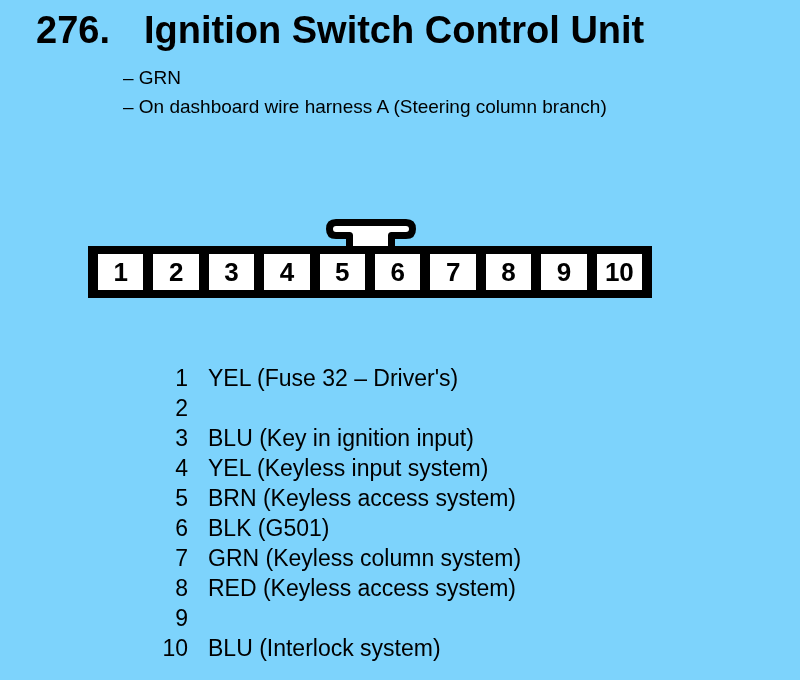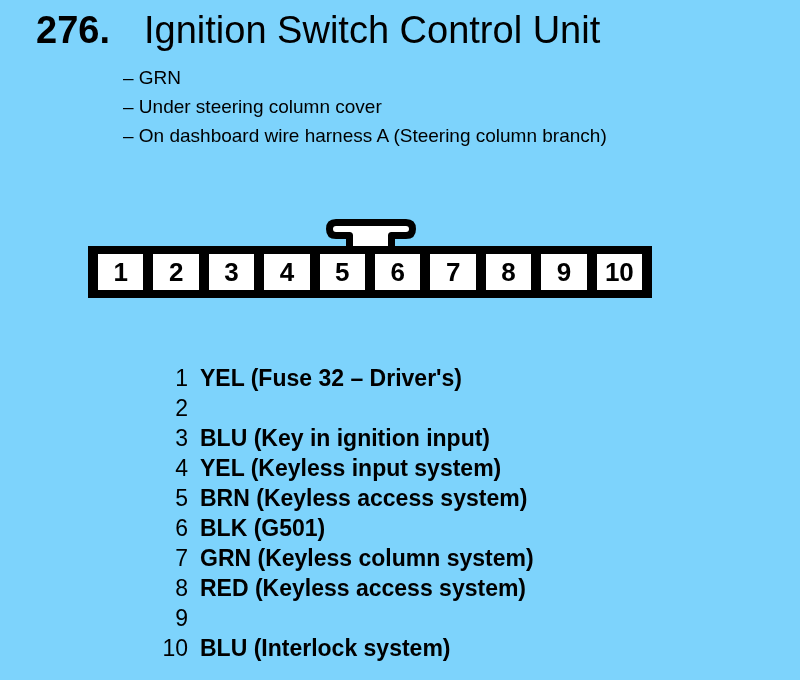--- a/index.html
+++ b/index.html
@@ -27,21 +27,21 @@
     font-weight: bold;
     line-height: 44px;
     white-space: nowrap;
   }
   .sec-title {
     position: absolute;
     left: 144px;
     top: 8px;
     margin: 0;
     font-size: 38px;
-    font-weight: normal;
+    font-weight: bold;
     line-height: 44px;
     white-space: nowrap;
   }
 
   
   .notes {
     position: absolute;
     left: 123px;
     top: 63px;
     font-size: 19px;
@@ -93,35 +93,33 @@
     display: flex;
     white-space: nowrap;
   }
   .pin-row .num {
     display: inline-block;
     width: 40px;
     text-align: right;
     flex: 0 0 auto;
   }
   .pin-row .desc {
-    margin-left: 12px;
-    font-weight: bold;
+    margin-left: 20px;
   }
 </style>
 </head>
 <body>
 
 <div class="page">
 
   <span class="sec-num">276.</span>
   <h1 class="sec-title">Ignition Switch Control Unit</h1>
 
   <div class="notes">
     <div class="note">– GRN</div>
-    <div class="note">– Under steering column cover</div>
     <div class="note">– On dashboard wire harness A (Steering column branch)</div>
   </div>
 
   <svg class="key-tab" viewBox="0 0 98 32" xmlns="http://www.w3.org/2000/svg">
     <path d="M 27.5 32 V 20.5 H 14 Q 7.5 20.5 7.5 14 Q 7.5 7.5 14 7.5 H 84 Q 90.5 7.5 90.5 14 Q 90.5 20.5 84 20.5 H 69.5 V 32" fill="#ffffff" stroke="#000000" stroke-width="7" stroke-linejoin="round"></path>
   </svg>
 
   <div class="connector">
     <div class="pin-cell">1</div>
     <div class="pin-cell">2</div>

